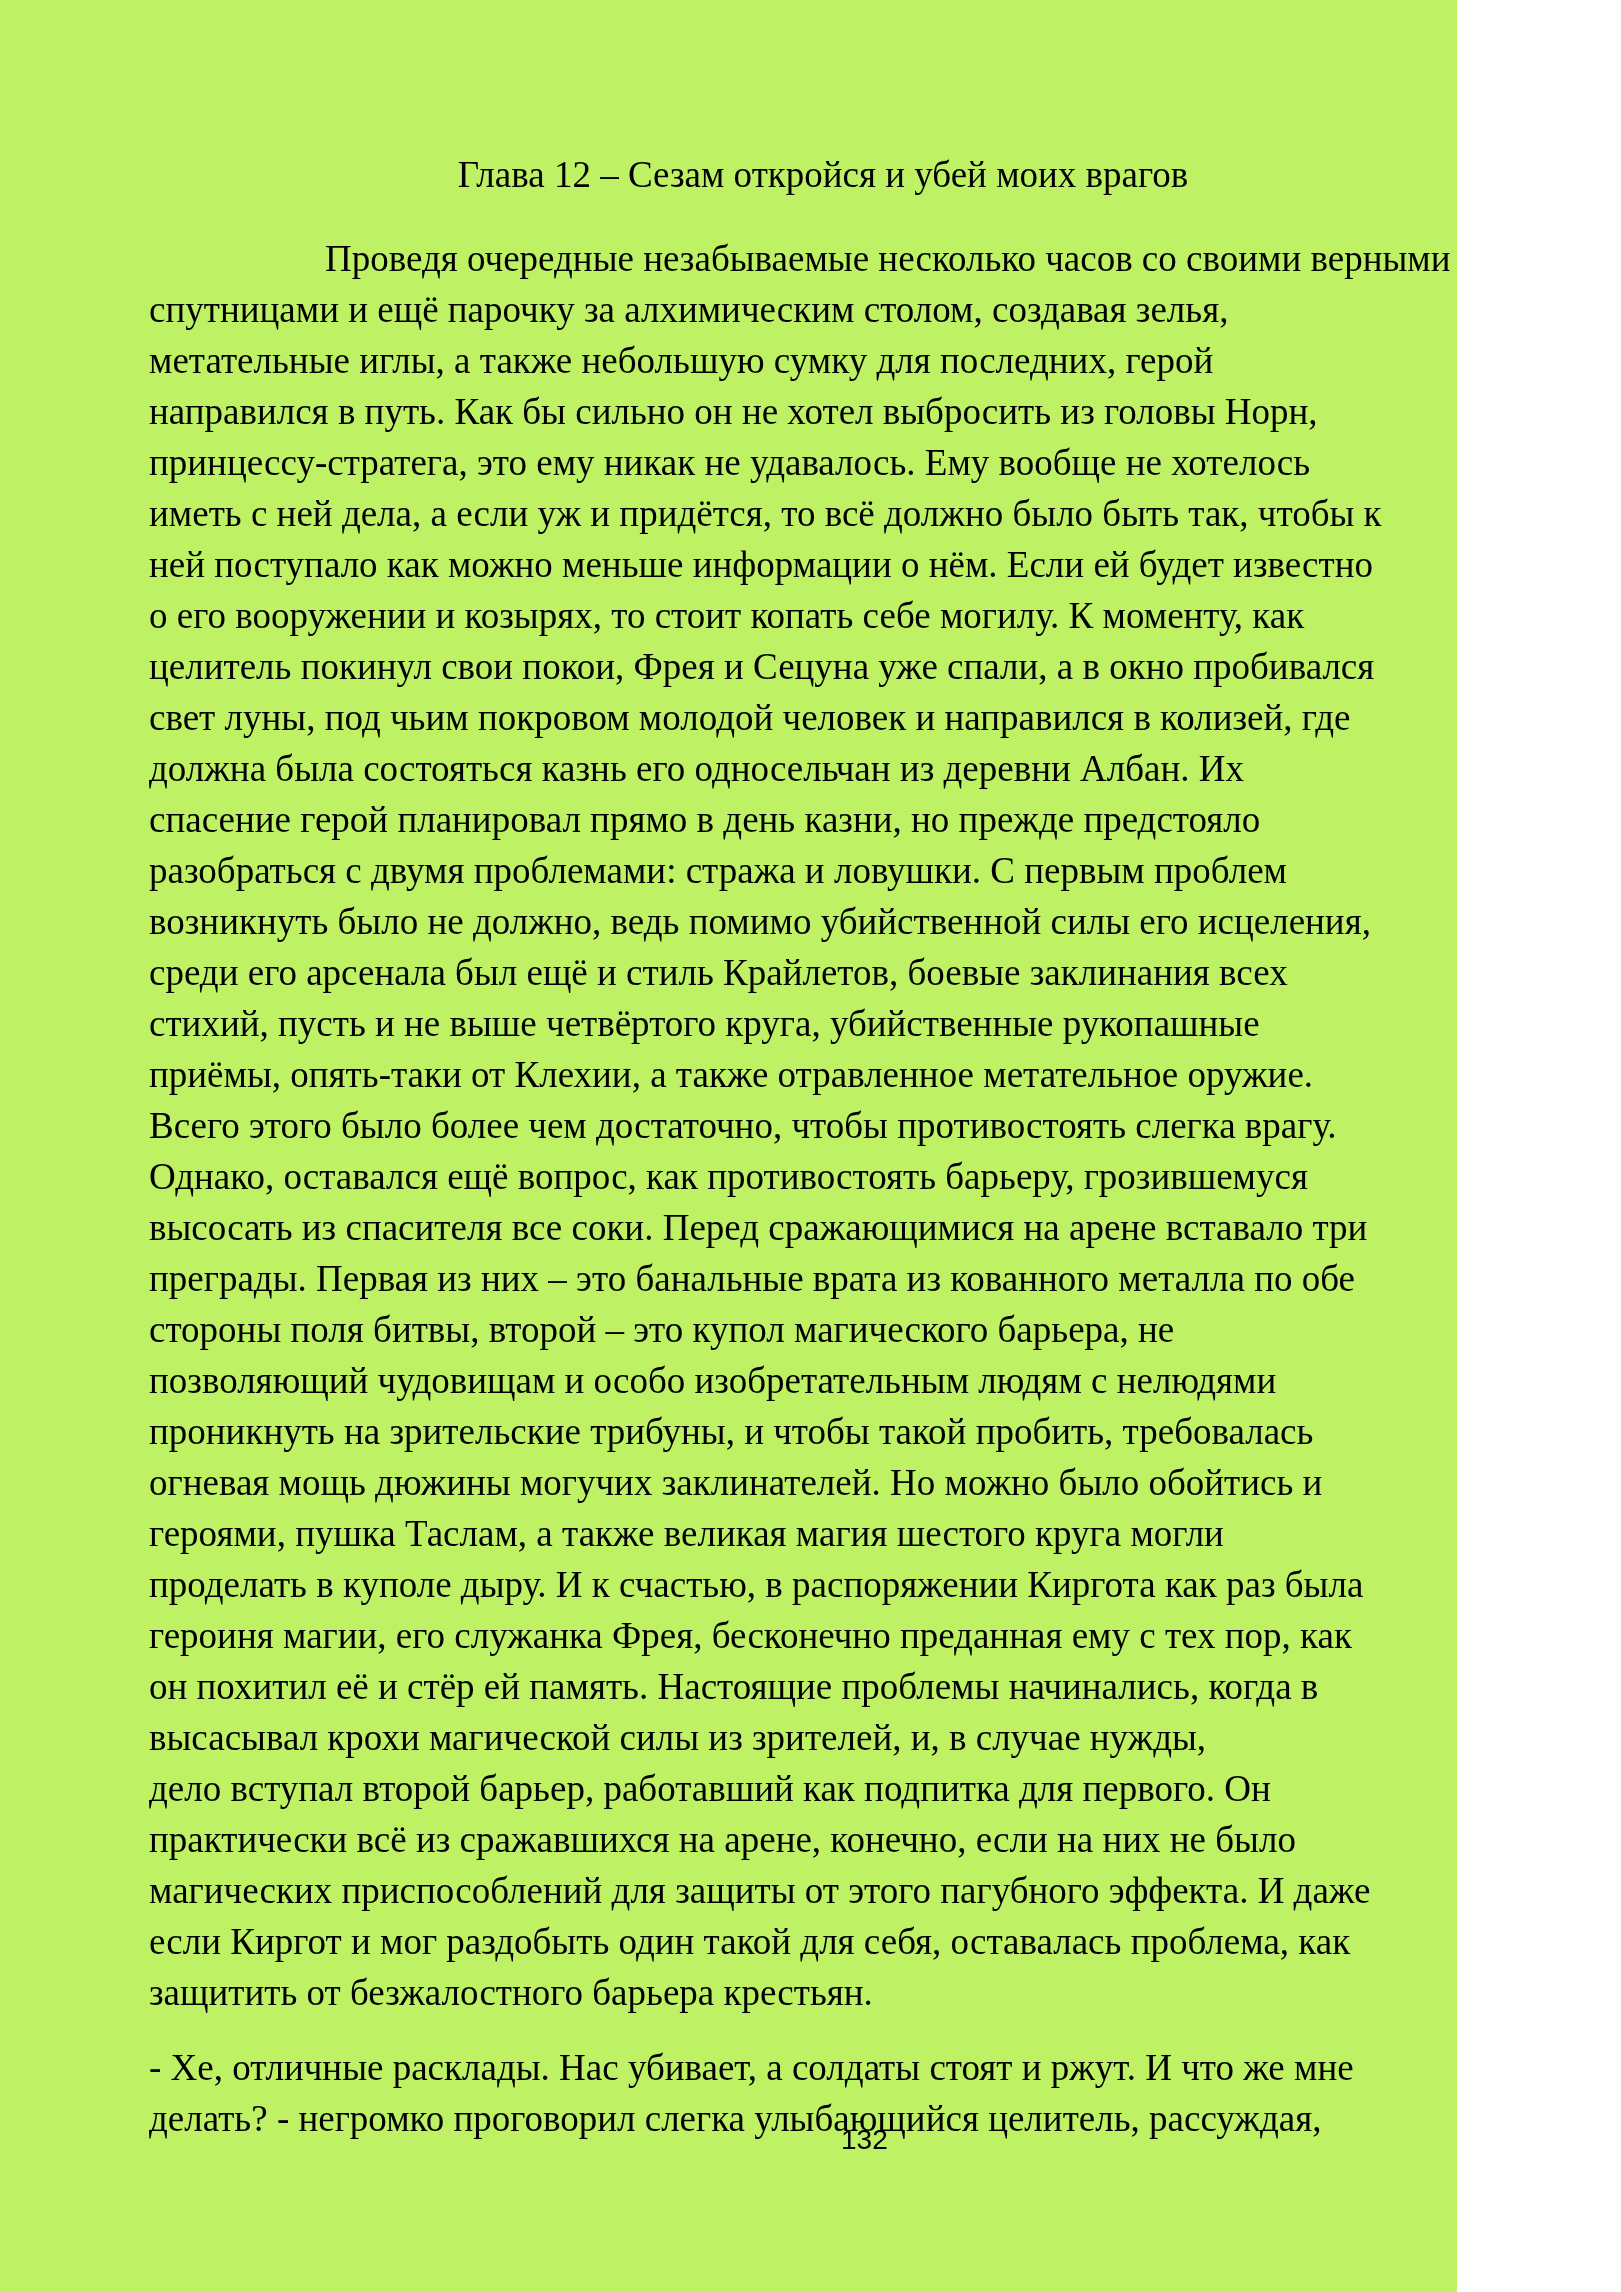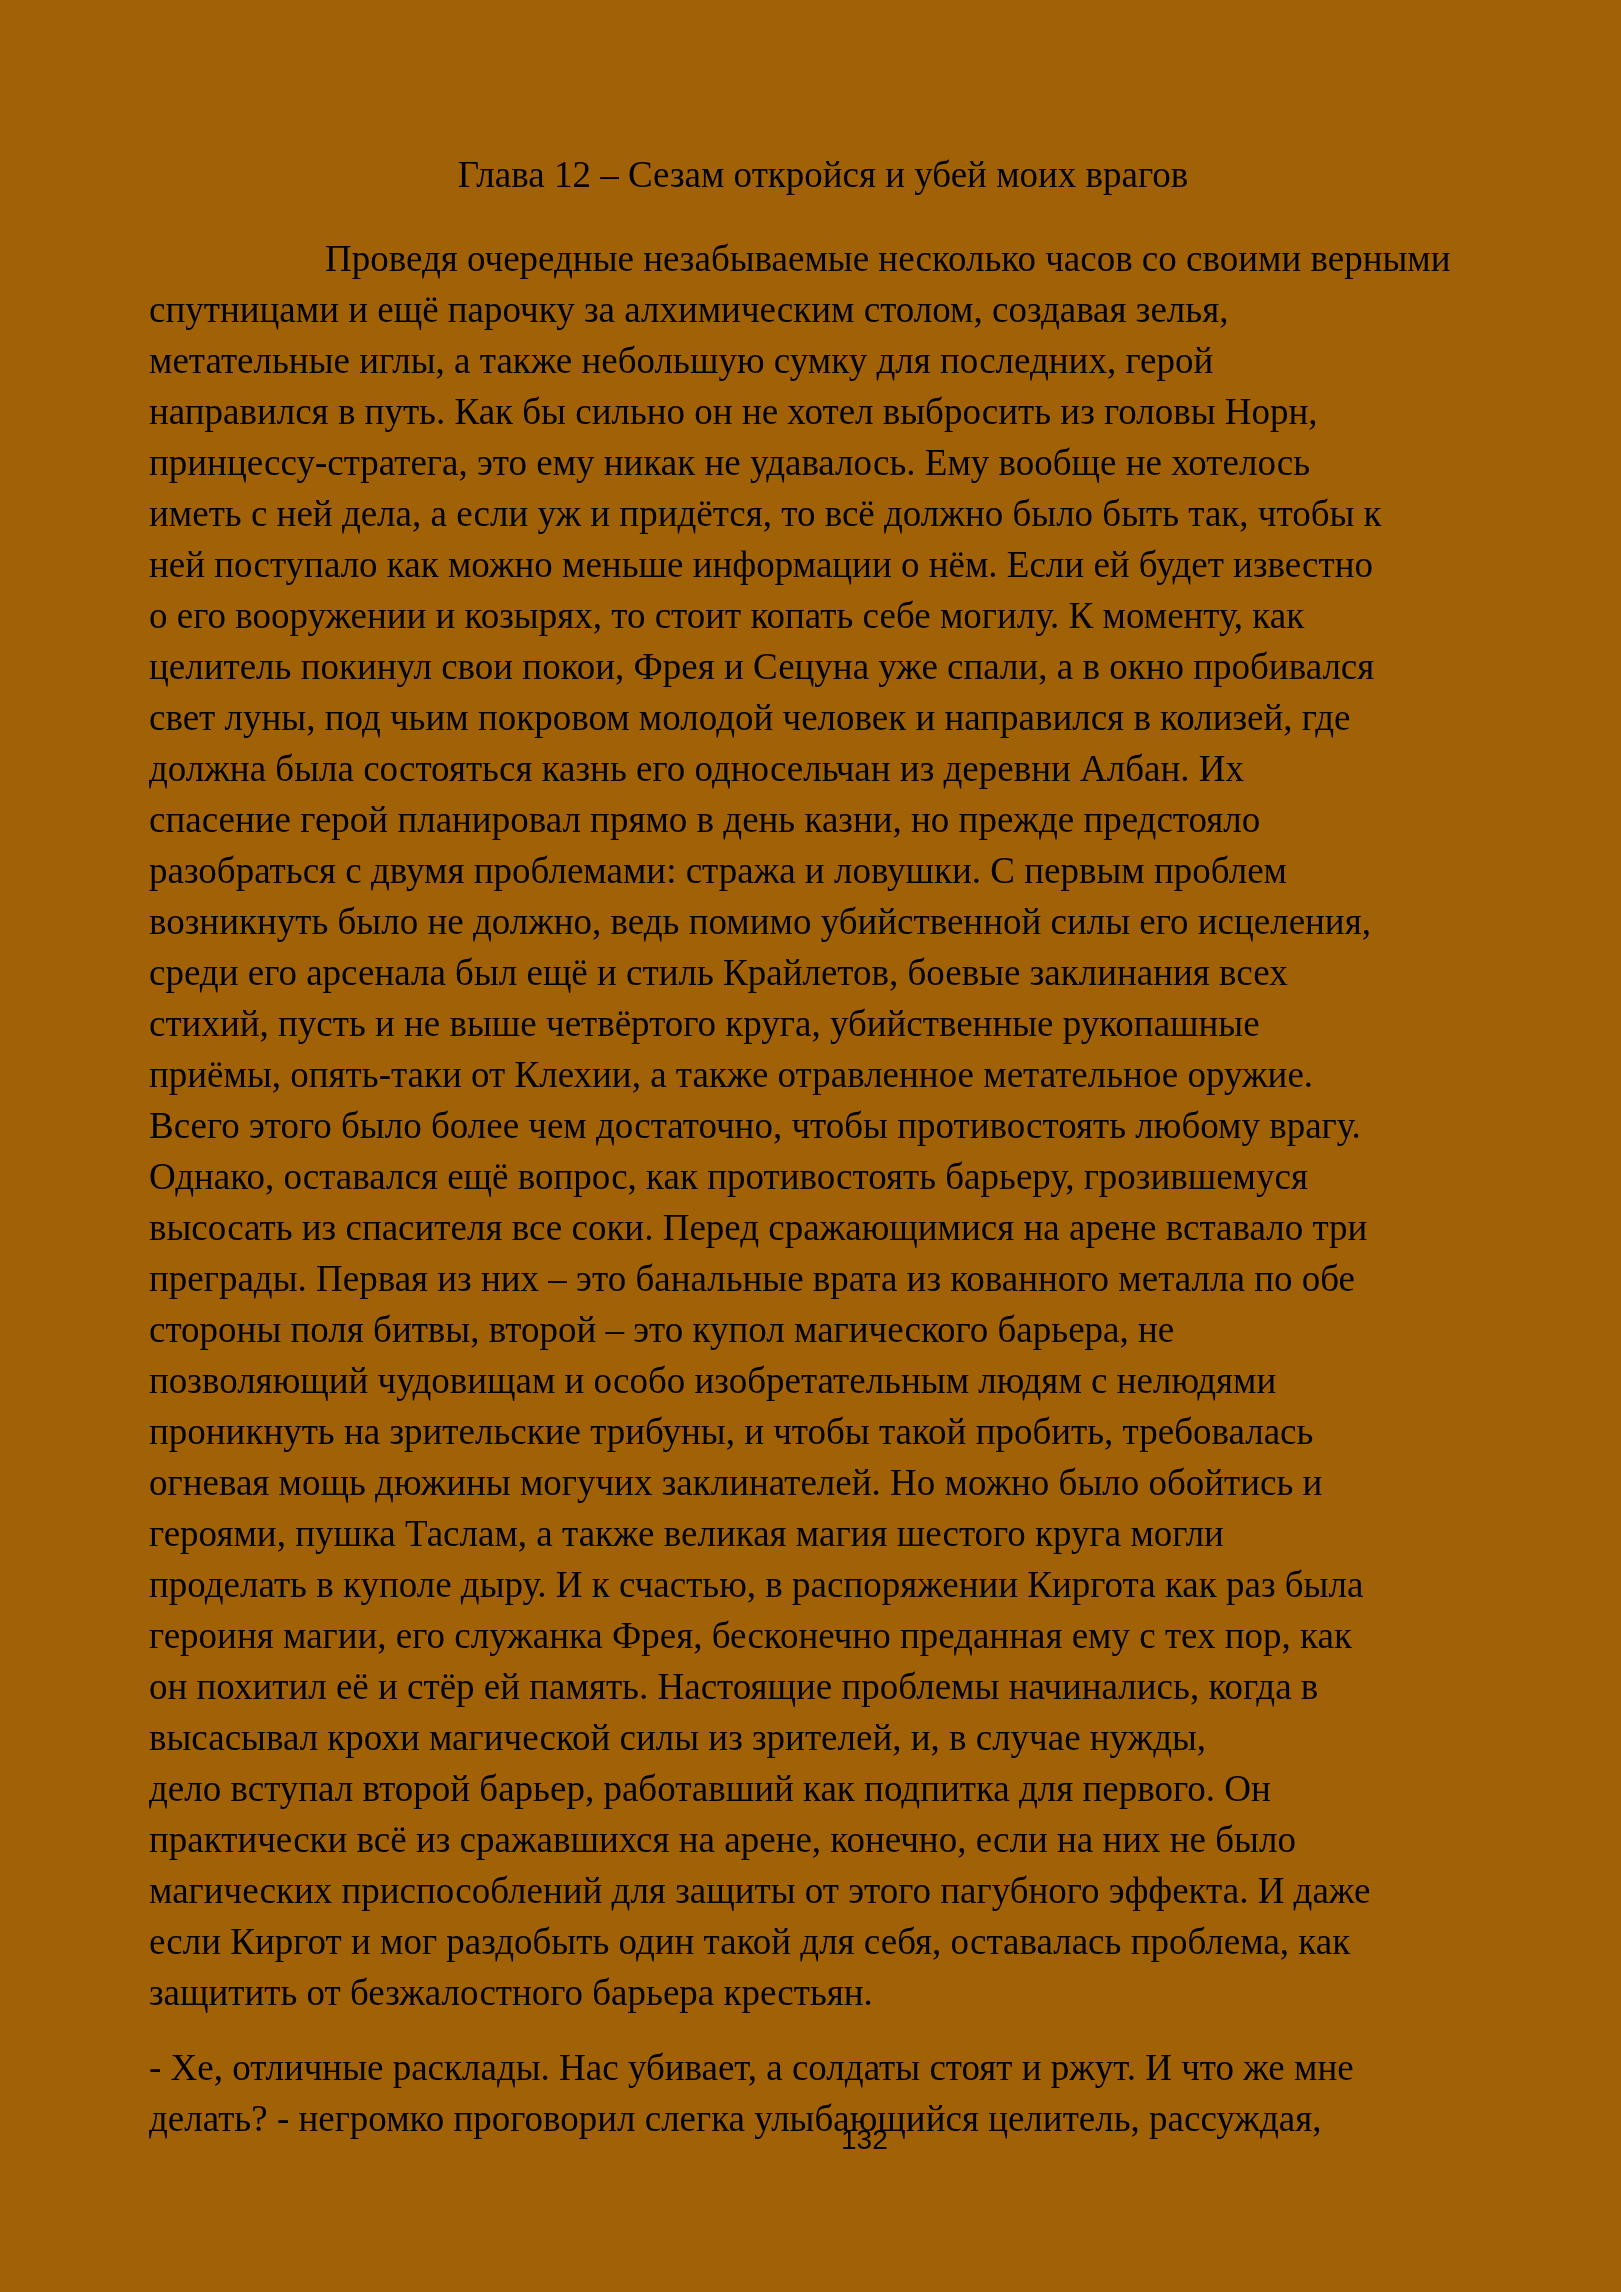--- a/index.html
+++ b/index.html
@@ -2,23 +2,23 @@
 <html><head>
 <meta charset="utf-8">
 <style>
   html, body {
     margin: 0;
     padding: 0;
     background: #ffffff;
   }
   .page {
     position: relative;
-    width: 1621px;
+    width: 1457px;
     height: 2293px;
-    background: #a16207;
+    background: #bef264;
     color: #000000;
     overflow: hidden;
   }
   .content {
     position: absolute;
     left: 149px;
     top: 149px;
     width: 1348px;
     font-family: "Liberation Serif", serif;
     font-size: 37px;
@@ -74,21 +74,21 @@
           <span class="line">о его вооружении и козырях, то стоит копать себе могилу. К моменту, как</span>
           <span class="line">целитель покинул свои покои, Фрея и Сецуна уже спали, а в окно пробивался</span>
           <span class="line">свет луны, под чьим покровом молодой человек и направился в колизей, где</span>
           <span class="line">должна была состояться казнь его односельчан из деревни Албан. Их</span>
           <span class="line">спасение герой планировал прямо в день казни, но прежде предстояло</span>
           <span class="line">разобраться с двумя проблемами: стража и ловушки. С первым проблем</span>
           <span class="line">возникнуть было не должно, ведь помимо убийственной силы его исцеления,</span>
           <span class="line">среди его арсенала был ещё и стиль Крайлетов, боевые заклинания всех</span>
           <span class="line">стихий, пусть и не выше четвёртого круга, убийственные рукопашные</span>
           <span class="line">приёмы, опять-таки от Клехии, а также отравленное метательное оружие.</span>
-          <span class="line">Всего этого было более чем достаточно, чтобы противостоять любому врагу.</span>
+          <span class="line">Всего этого было более чем достаточно, чтобы противостоять слегка врагу.</span>
           <span class="line">Однако, оставался ещё вопрос, как противостоять барьеру, грозившемуся</span>
           <span class="line">высосать из спасителя все соки. Перед сражающимися на арене вставало три</span>
           <span class="line">преграды. Первая из них – это банальные врата из кованного металла по обе</span>
           <span class="line">стороны поля битвы, второй – это купол магического барьера, не</span>
           <span class="line">позволяющий чудовищам и особо изобретательным людям с нелюдями</span>
           <span class="line">проникнуть на зрительские трибуны, и чтобы такой пробить, требовалась</span>
           <span class="line">огневая мощь дюжины могучих заклинателей. Но можно было обойтись и</span>
           <span class="line">героями, пушка Таслам, а также великая магия шестого круга могли</span>
           <span class="line">проделать в куполе дыру. И к счастью, в распоряжении Киргота как раз была</span>
           <span class="line">героиня магии, его служанка Фрея, бесконечно преданная ему с тех пор, как</span>

